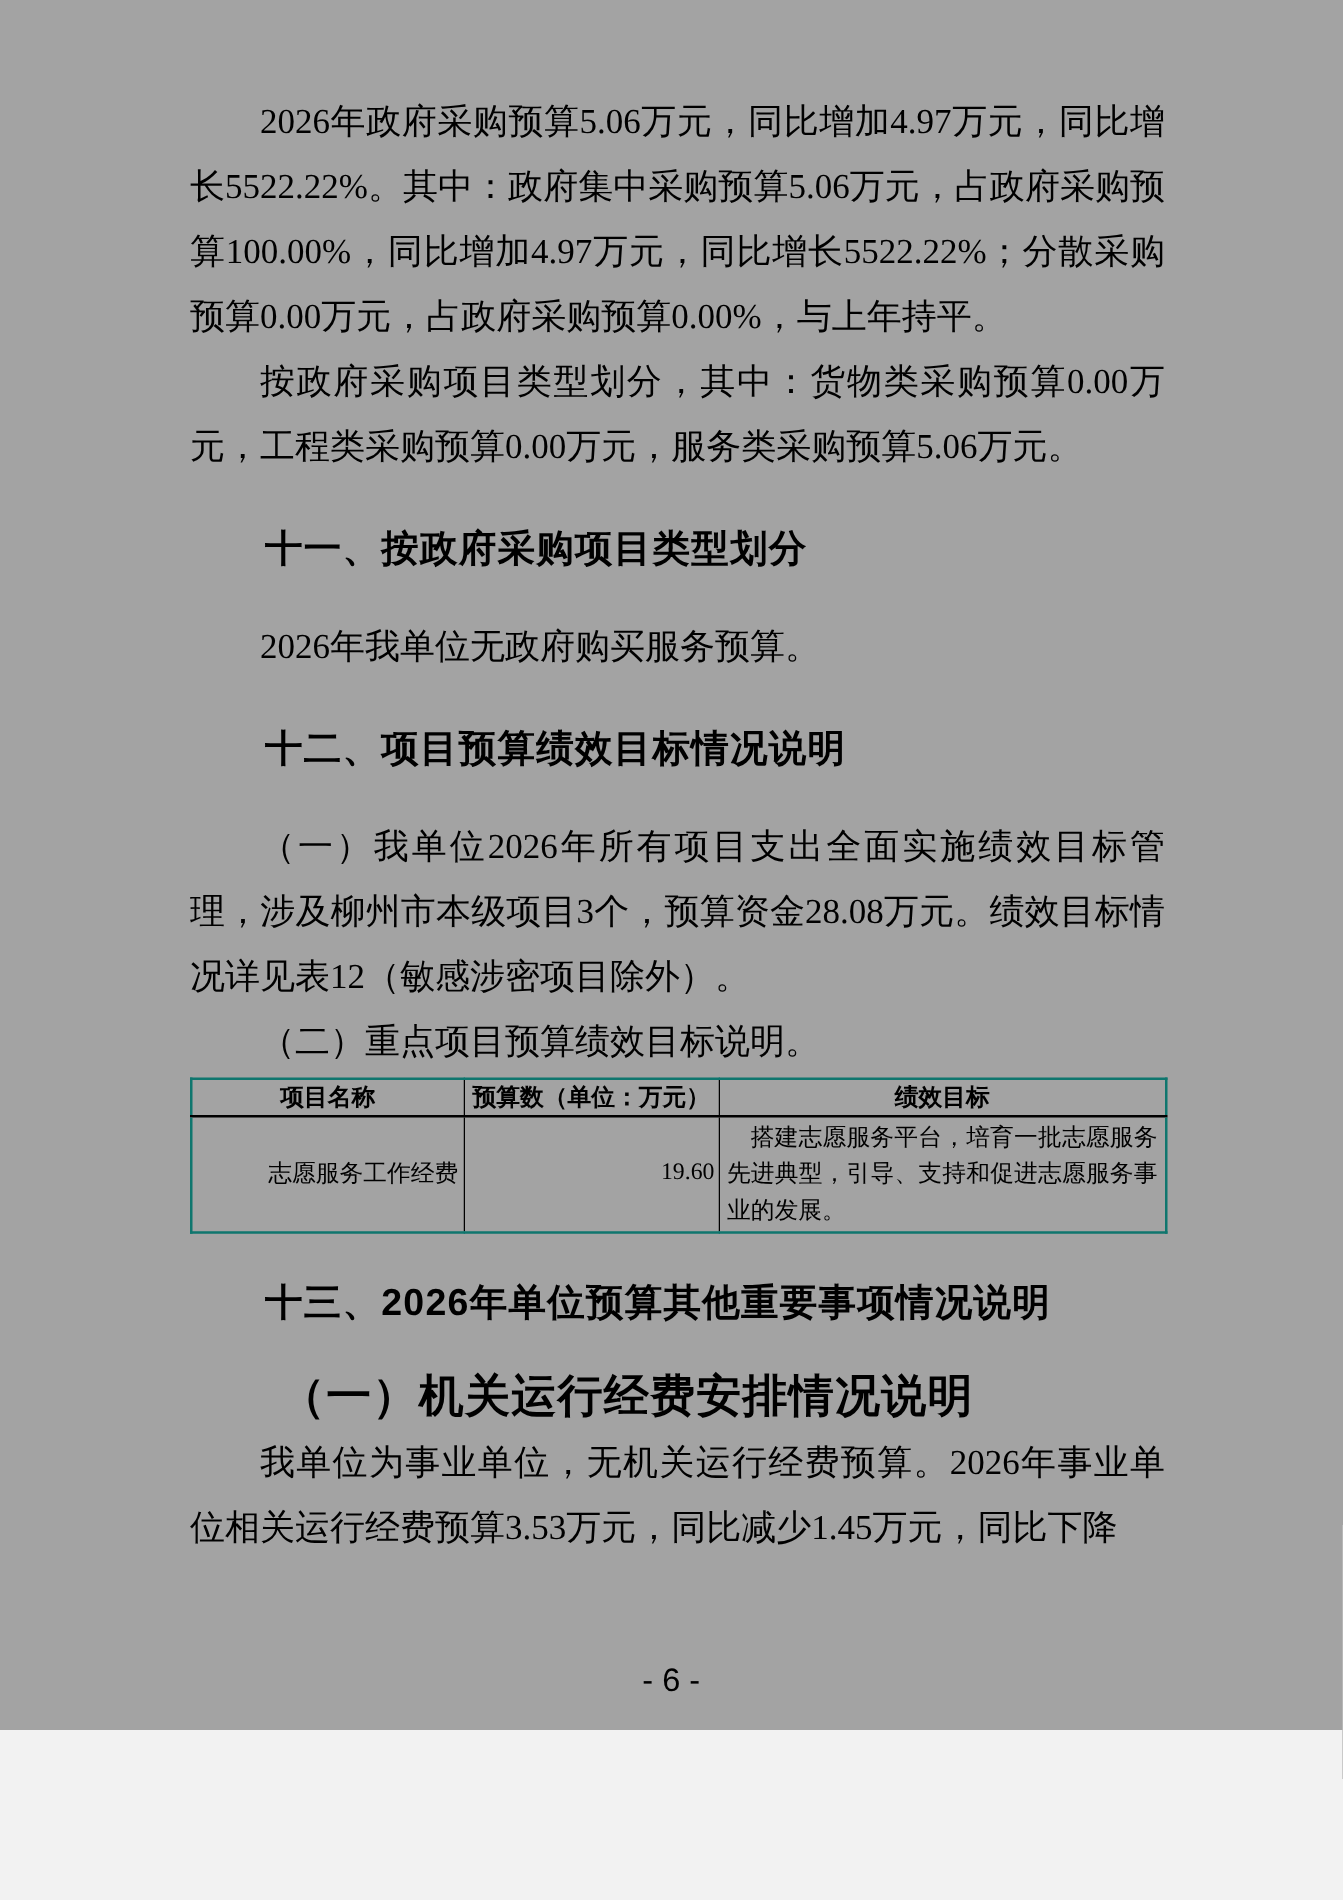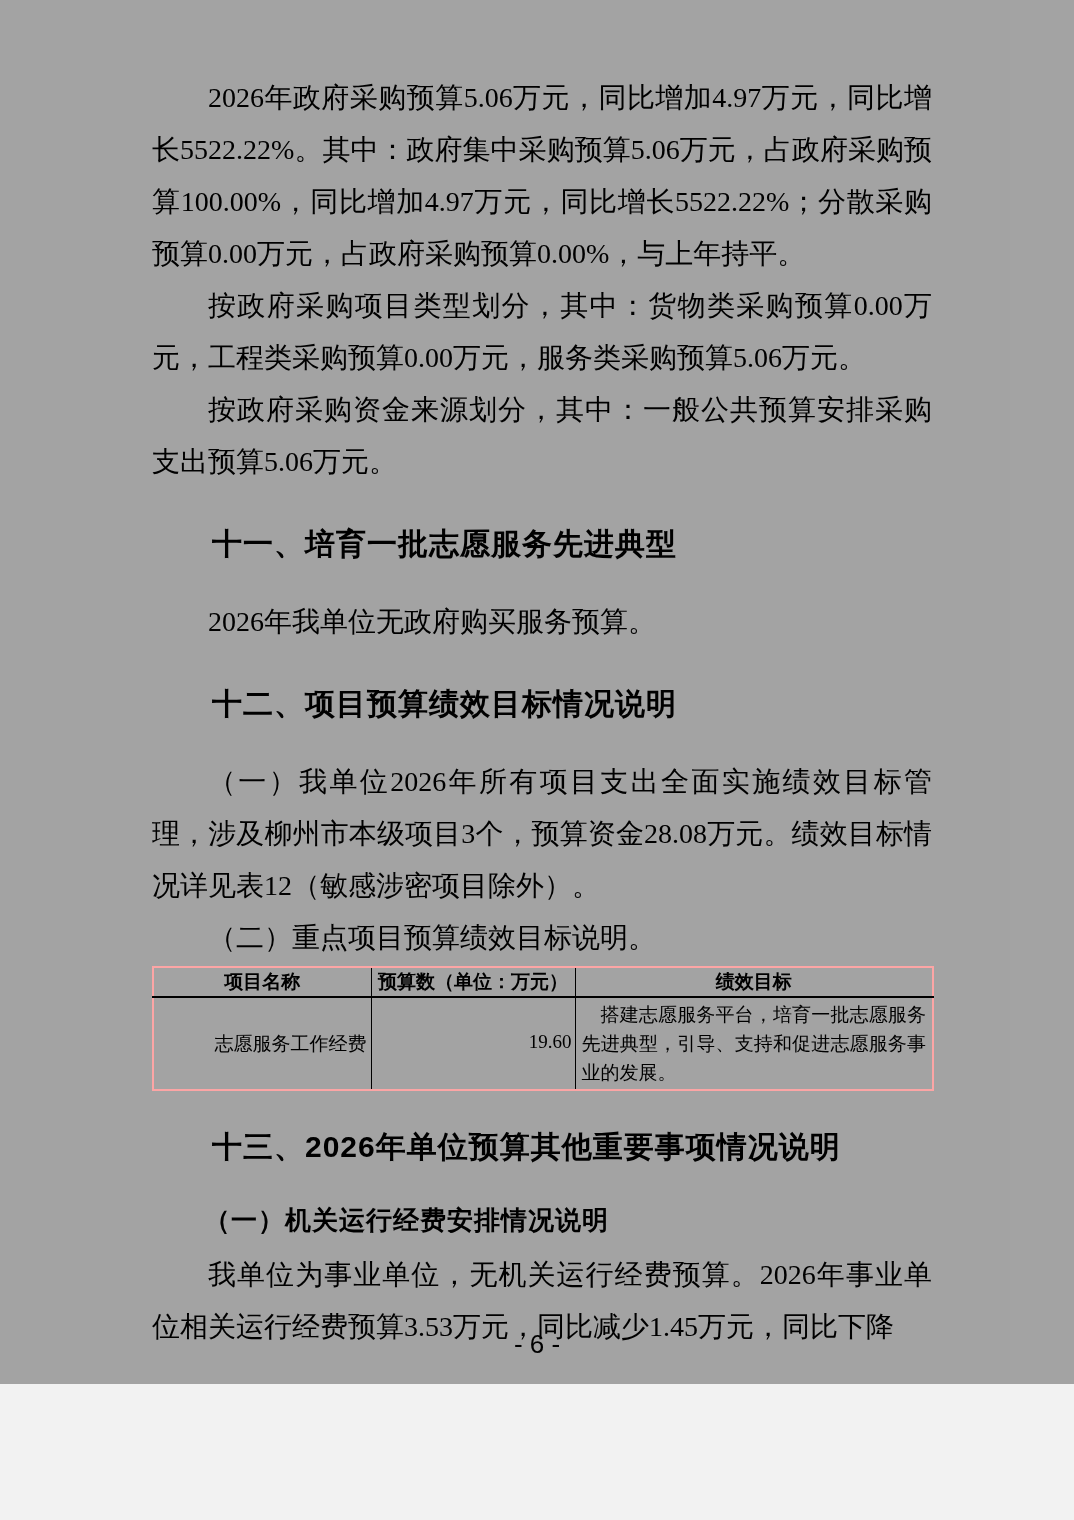--- a/index.html
+++ b/index.html
@@ -36,33 +36,33 @@
     margin: 34px 0 30px 0;
     font-size: 30px;
     line-height: 44px;
     font-weight: bold;
     font-family: "Liberation Sans", "DejaVu Sans", sans-serif;
     text-indent: 2em;
     letter-spacing: 1px;
   }
   h3.subsection {
     margin: 30px 0 6px 0;
-    font-size: 26px;
+    font-size: 36px;
     line-height: 44px;
     font-weight: bold;
     font-family: "Liberation Serif", "DejaVu Serif", serif;
     text-indent: 2em;
     letter-spacing: 1px;
   }
   table.perf-table {
     margin-top: 2px;
     border-collapse: collapse;
     table-layout: fixed;
     width: 780px;
-    border: 2px solid #fca5a5;
+    border: 2px solid #0f766e;
   }
   table.perf-table col.c1 { width: 218px; }
   table.perf-table col.c2 { width: 204px; }
   table.perf-table col.c3 { width: 358px; }
   table.perf-table th {
     border: 1px solid #000;
     border-bottom: 2px solid #000;
     height: 30px;
     padding: 1px 4px;
     font-size: 19px;
@@ -102,23 +102,22 @@
 </head>
 <body>
 
 <div class="page">
   <div class="content">
 
     <p class="body">2026年政府采购预算5.06万元，同比增加4.97万元，同比增长5522.22%。其中：政府集中采购预算5.06万元，占政府采购预算100.00%，同比增加4.97万元，同比增长5522.22%；分散采购预算0.00万元，占政府采购预算0.00%，与上年持平。</p>
 
     <p class="body">按政府采购项目类型划分，其中：货物类采购预算0.00万元，工程类采购预算0.00万元，服务类采购预算5.06万元。</p>
 
-    <p class="body">按政府采购资金来源划分，其中：一般公共预算安排采购支出预算5.06万元。</p>
 
-    <h2 class="section">十一、培育一批志愿服务先进典型</h2>
+    <h2 class="section">十一、按政府采购项目类型划分</h2>
 
     <p class="body">2026年我单位无政府购买服务预算。</p>
 
     <h2 class="section">十二、项目预算绩效目标情况说明</h2>
 
     <p class="body">（一）我单位2026年所有项目支出全面实施绩效目标管理，涉及柳州市本级项目3个，预算资金28.08万元。绩效目标情况详见表12（敏感涉密项目除外）。</p>
 
     <p class="body">（二）重点项目预算绩效目标说明。</p>
 
     <table class="perf-table">

